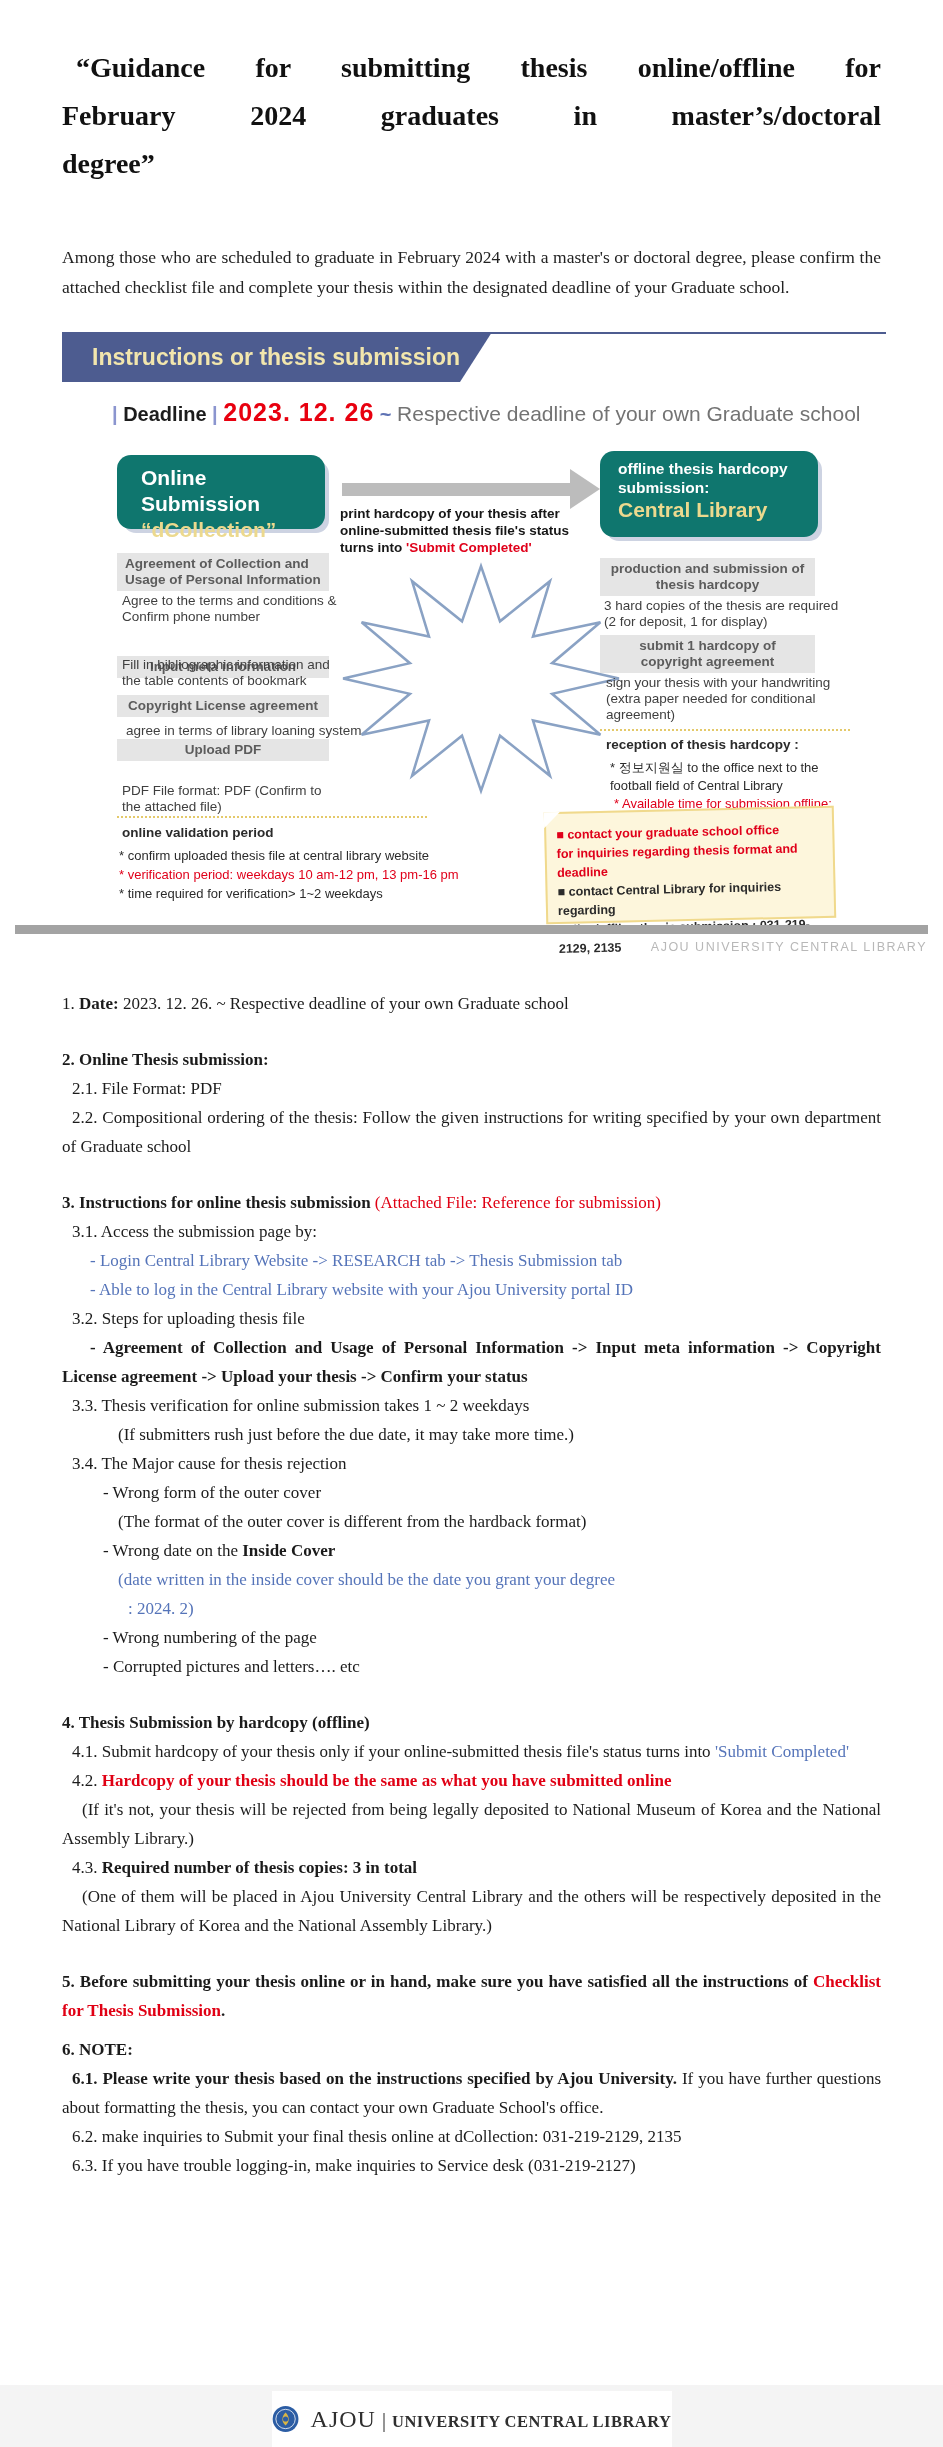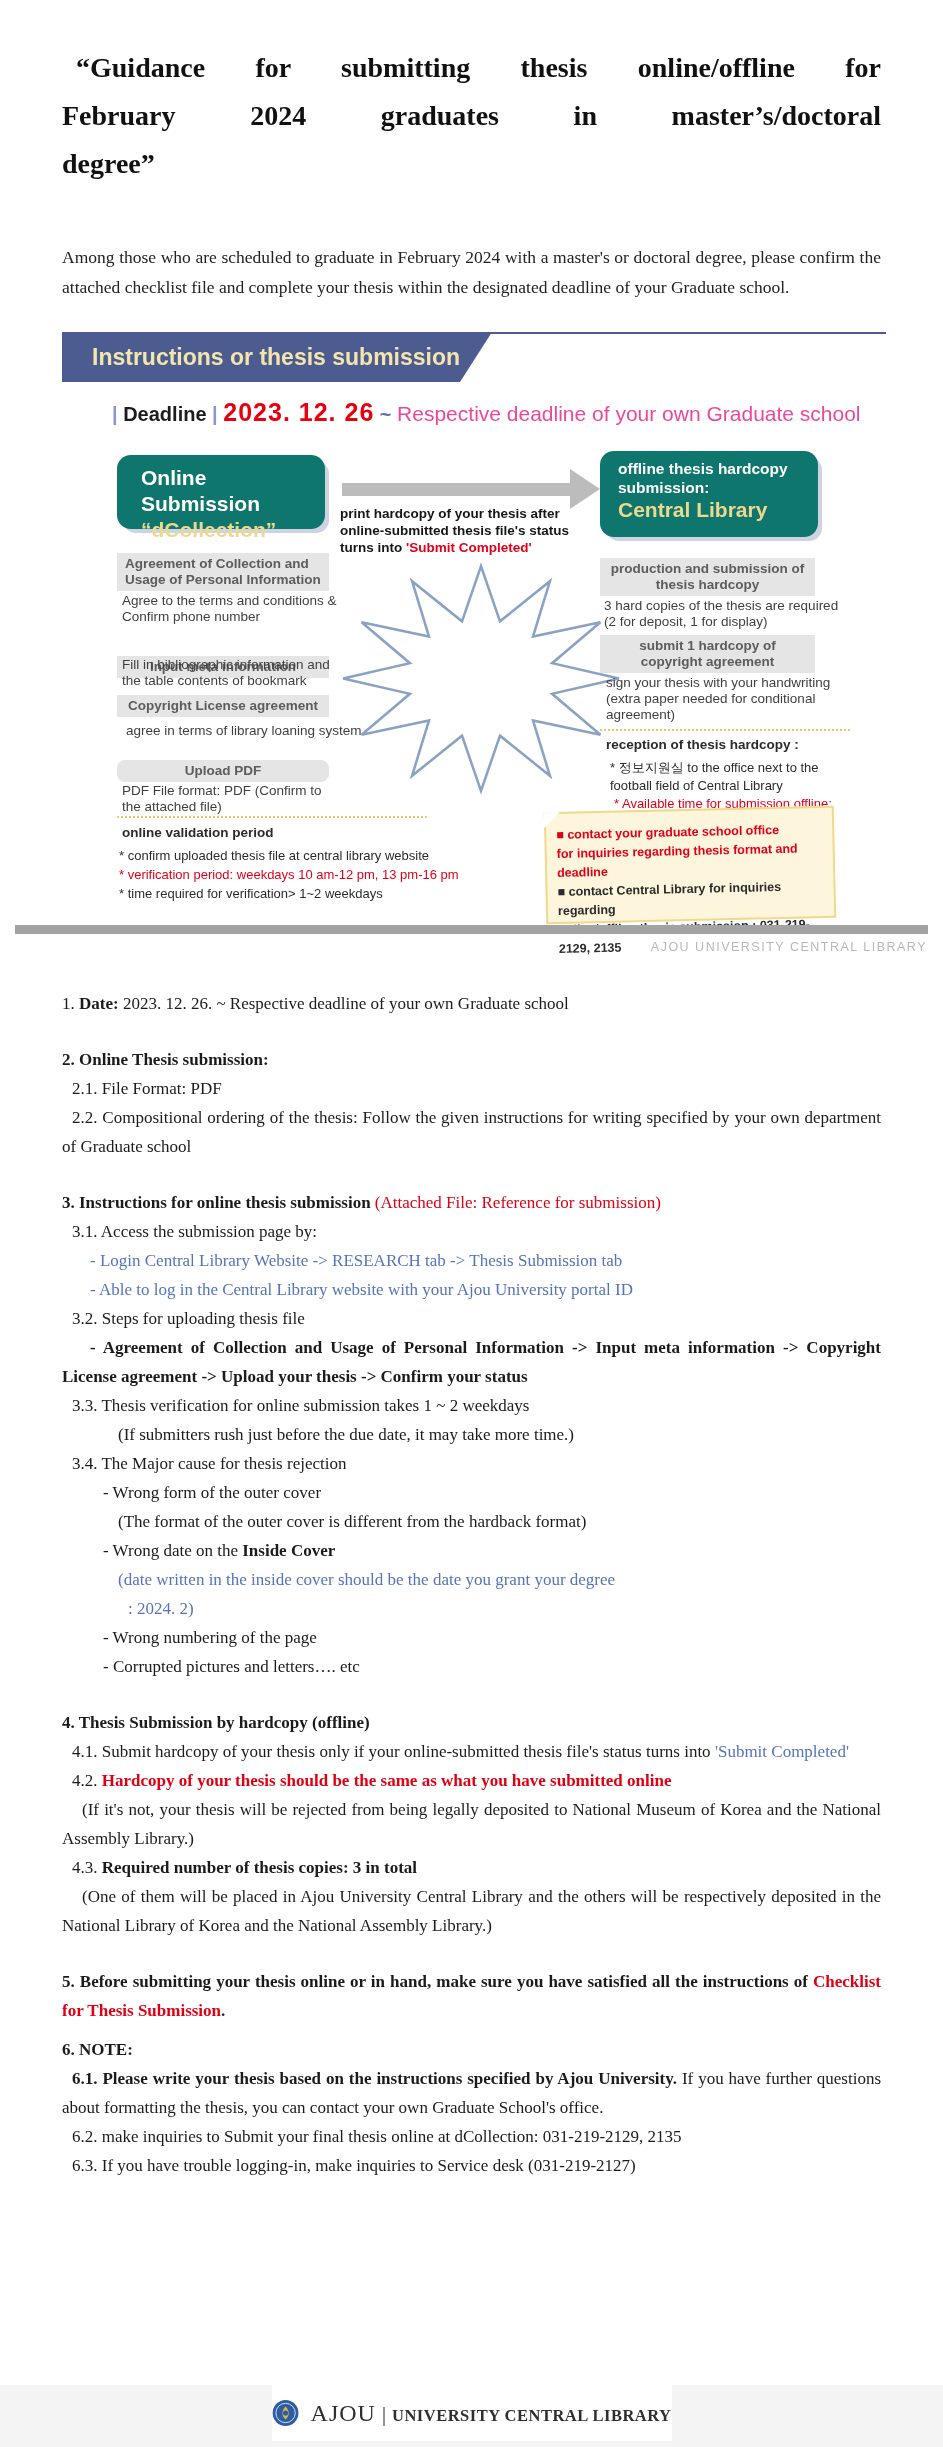--- a/index.html
+++ b/index.html
@@ -22,21 +22,21 @@
           clip-path:polygon(0 0,100% 0,calc(100% - 32px) 100%,0 100%);
           font-family:"Liberation Sans",sans-serif;font-size:23px;font-weight:bold;color:#f2e6ad;
           line-height:50px;padding-left:30px;box-sizing:border-box;}
 
   
   .deadline{margin:14px 0 0 112px;font-family:"Liberation Sans",sans-serif;font-size:20px;}
   .deadline .pipe{color:#8b95cf;font-weight:bold;}
   .deadline .dl-label{color:#1c1c1c;font-weight:bold;}
   .deadline .dl-date{color:#e8000f;font-weight:bold;font-size:25px;letter-spacing:1px;}
   .deadline .dl-tilde{color:#5e72b4;font-weight:bold;font-size:20px;}
-  .deadline .dl-rest{color:#ec4899;font-size:21px;}
+  .deadline .dl-rest{color:#737373;font-size:21px;}
 
   
   .diagram{position:relative;height:540px;margin-top:16px;font-family:"Liberation Sans",sans-serif;}
   .bluebox{position:absolute;background:#0f766e;border-radius:14px;box-shadow:5px 5px 0 -1px #cdd3e2;}
   .bluebox .bb1{color:#ffffff;font-weight:bold;}
   .bluebox .bb2{color:#ecd98e;font-weight:bold;}
   .online-box{left:117px;top:12px;width:208px;height:74px;padding:10px 0 0 24px;box-sizing:border-box;}
   .online-box .bb1,.online-box .bb2{font-size:21px;line-height:26px;display:block;}
   .offline-box{left:600px;top:8px;width:218px;height:86px;padding:8px 0 12px 18px;box-sizing:border-box;}
   .offline-box .bb1{font-size:15.5px;line-height:19px;display:block;}
@@ -81,21 +81,21 @@
   .ind28{text-indent:28px;}
   .ind41{text-indent:41px;}
   .ind56{text-indent:56px;}
   .ind66{text-indent:66px;}
   .t-bold{font-weight:bold;}
   .t-red{color:#e00014;}
   .t-blue{color:#5574b9;}
 
   
   .footer{position:absolute;left:0;bottom:0;width:100%;height:62px;background:#f4f4f4;
-          display:flex;align-items:flex-start;justify-content:center;}
+          display:flex;align-items:flex-end;justify-content:center;}
   .footer-box{width:400px;height:56px;background:#ffffff;display:flex;align-items:center;
               justify-content:center;gap:12px;}
   .brand{font-family:"Liberation Serif",serif;color:#2f2f2f;white-space:nowrap;}
   .brand .b1{font-size:24px;letter-spacing:1px;}
   .brand .bsep{font-size:20px;margin:0 6px;color:#2f2f2f;}
   .brand .b2{font-size:16.5px;font-weight:bold;letter-spacing:0.5px;}
 </style>
 </head>
 <body>
 
@@ -146,21 +146,21 @@
 
     <div class="ybox" style="left:117px;top:110px;width:212px;">Agreement of Collection and Usage of Personal Information</div>
     <div class="ybody" style="left:122px;top:150px;width:228px;">Agree to the terms and conditions &amp; Confirm phone number</div>
 
     <div class="ybox" style="left:117px;top:186px;width:212px;text-align:center;margin-top:27px;">Input meta information</div>
     <div class="ybody" style="left:122px;top:214px;width:228px;">Fill in bibliographic information and the table contents of bookmark</div>
 
     <div class="ybox" style="left:117px;top:252px;width:212px;text-align:center;">Copyright License agreement</div>
     <div class="ybody" style="left:126px;top:280px;width:250px;">agree in terms of library loaning system</div>
 
-    <div class="ybox" style="left:117px;top:317px;width:212px;text-align:center;border-radius:8px;">Upload PDF</div>
+    <div class="ybox" style="left:117px;top:296px;width:212px;text-align:center;">Upload PDF</div>
     <div class="ybody" style="left:122px;top:340px;width:200px;">PDF File format: PDF (Confirm to the attached file)</div>
 
     <div class="ysep" style="left:117px;top:373px;width:310px;"></div>
     <div class="small-title" style="left:122px;top:382px;">online validation period</div>
     <div class="small-item" style="left:119px;top:404px;">* confirm uploaded thesis file at central library website</div>
     <div class="small-item red" style="left:119px;top:423px;">* verification period: weekdays 10 am-12 pm, 13 pm-16 pm</div>
     <div class="small-item" style="left:119px;top:442px;">* time required for verification&gt; 1~2 weekdays</div>
 
     <svg class="starburst" viewBox="0 0 280 230">
       <polygon points="275,115 209.6,130 256.9,170 190.9,156 207.5,210.3 158.6,171 140,225 121.4,171 72.5,210.3 89.1,156 23.1,170 70.4,130 5,115 70.4,100 23.1,60 89.1,74 72.5,19.7 121.4,59 140,5 158.6,59 207.5,19.7 190.9,74 256.9,60 209.6,100" fill="#ffffff" stroke="#8aa2c4" stroke-width="2.5"></polygon>

